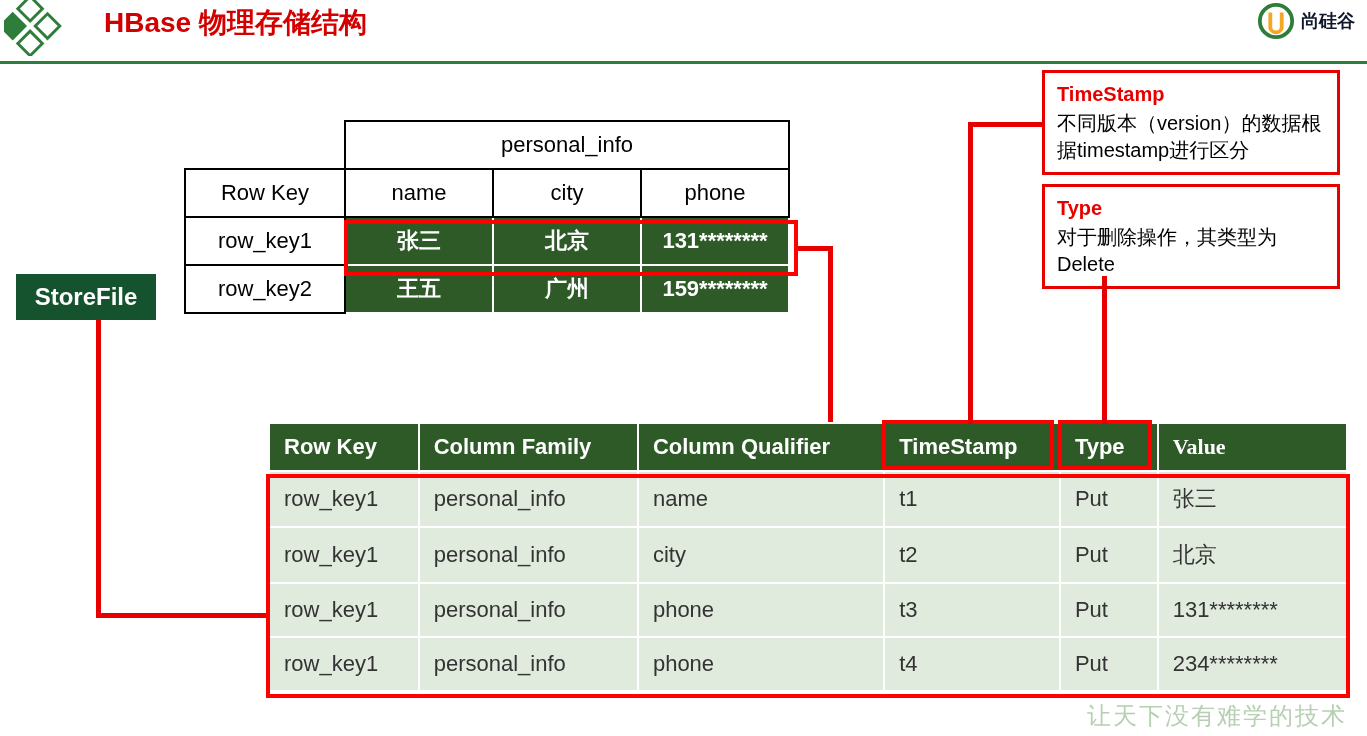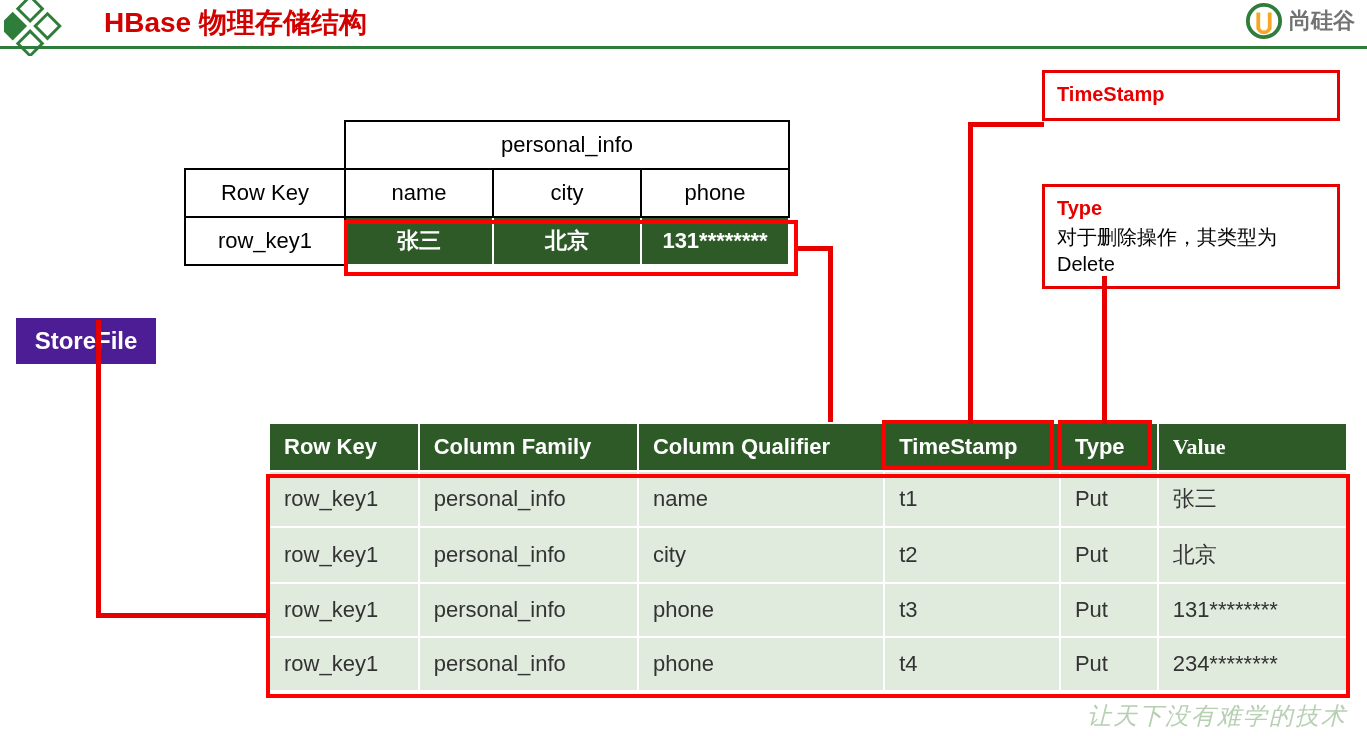--- a/index.html
+++ b/index.html
@@ -6,21 +6,21 @@
   body {
     width: 1367px;
     height: 736px;
     font-family: "Microsoft YaHei", Arial, sans-serif;
     background: #fff;
     position: relative;
     overflow: hidden;
   }
   .header {
     position: relative;
-    height: 49px;
+    height: 64px;
     border-bottom: 3px solid #2e7d3a;
   }
   .header-icon {
     position: absolute;
     left: 4px;
     top: -2px;
     width: 58px;
     height: 58px;
   }
   .header-title {
@@ -37,22 +37,22 @@
     top: 2px;
     display: flex;
     align-items: center;
     gap: 6px;
   }
   .brand-icon {
     width: 38px;
     height: 38px;
   }
   .brand-text {
-    color: #737373;
-    font-size: 22px;
+    color: #0f172a;
+    font-size: 18px;
     font-weight: bold;
   }
 
   
   .upper-table {
     position: absolute;
     left: 184px;
     top: 120px;
     border-collapse: collapse;
   }
@@ -85,28 +85,27 @@
     pointer-events: none;
   }
 
   
   .storefile-badge {
     position: absolute;
     left: 16px;
     top: 274px;
     width: 140px;
     height: 46px;
-    background: #4c1d95;
+    background: #14532d;
     color: #fff;
     font-size: 24px;
     font-weight: bold;
     display: flex;
     align-items: center;
     justify-content: center;
-    margin-top: 44px;
   }
 
   
   .conn-storefile-v {
     position: absolute;
     left: 96px;
     top: 320px;
     width: 5px;
     height: 298px;
     background: #e60000;
@@ -247,21 +246,20 @@
 
   
   .footer-watermark {
     position: absolute;
     right: 20px;
     bottom: 4px;
     color: #b7cfb3;
     font-size: 24px;
     font-family: "KaiTi","STKaiti",serif;
     letter-spacing: 2px;
-    font-style: italic;
   }
 </style>
 </head>
 <body>
 
 <div class="header">
   <svg class="header-icon" viewBox="0 0 60 60">
     <g fill="none" stroke="#2e7d3a" stroke-width="3">
       <rect x="18" y="2" width="18" height="18" transform="rotate(45 27 11)"></rect>
       <rect x="36" y="20" width="18" height="18" transform="rotate(45 45 29)"></rect>
@@ -290,20 +288,26 @@
     <td class="c header-cell">name</td>
     <td class="c header-cell">city</td>
     <td class="c header-cell">phone</td>
   </tr>
   <tr>
     <td class="rk header-cell">row_key1</td>
     <td class="c data-cell">张三</td>
     <td class="c data-cell">北京</td>
     <td class="c data-cell">131********</td>
   </tr>
+  <tr>
+    <td class="rk header-cell">row_key2</td>
+    <td class="c data-cell">王五</td>
+    <td class="c data-cell">广州</td>
+    <td class="c data-cell">159********</td>
+  </tr>
 </tbody>
   </table>
 
 <div class="red-rect-row1"></div>
 
 <div class="storefile-badge">StoreFile</div>
 <div class="conn-storefile-v"></div>
 <div class="conn-storefile-h"></div>
 
 <div class="conn-row1-h1"></div>
@@ -353,20 +357,21 @@
   </tr>
 </tbody>
   </table>
 
 <div class="red-hdr-ts"></div>
 <div class="red-hdr-type"></div>
 <div class="red-body"></div>
 
 <div class="callout callout-ts">
   <div class="callout-title">TimeStamp</div>
+  <div>不同版本（version）的数据根据timestamp进行区分</div>
 </div>
 <div class="callout callout-type">
   <div class="callout-title">Type</div>
   <div>对于删除操作，其类型为Delete</div>
 </div>
 
 <div class="conn-ts-h"></div>
 <div class="conn-ts-v"></div>
 <div class="conn-type-v"></div>
 

